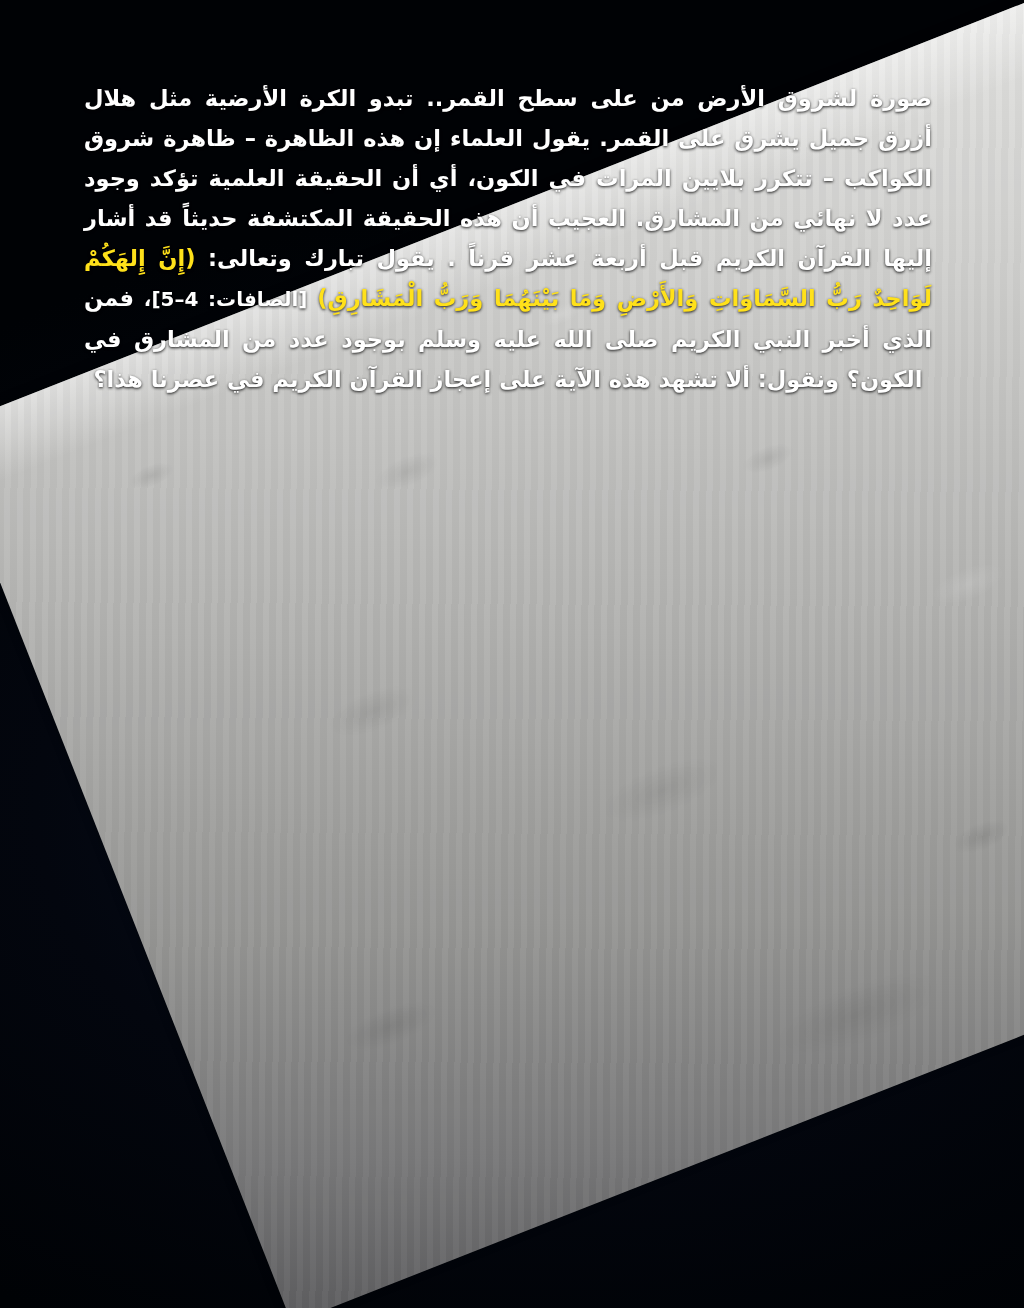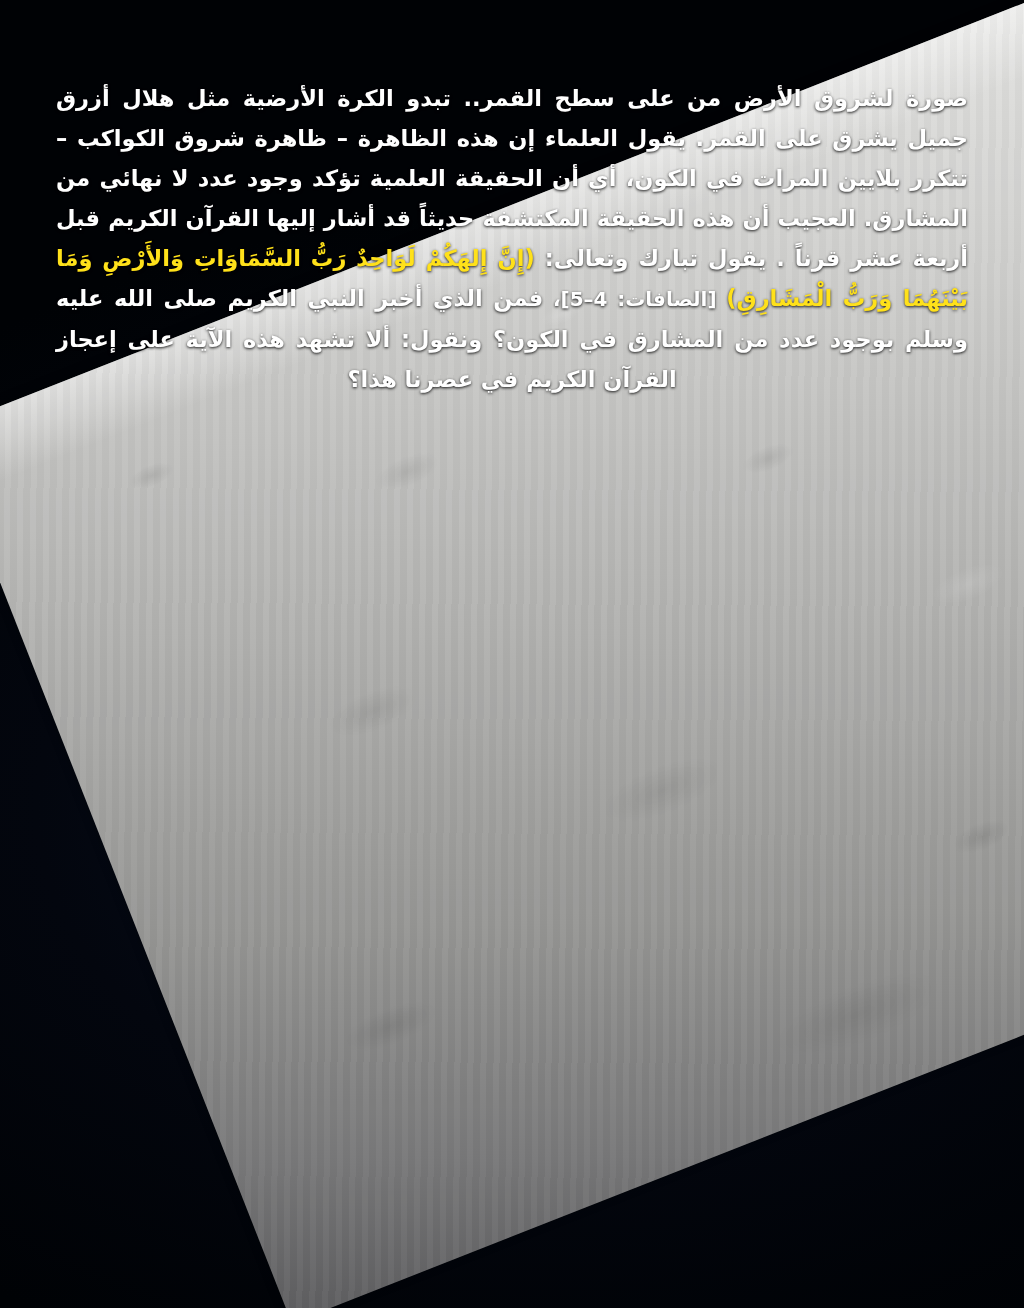--- a/index.html
+++ b/index.html
@@ -130,23 +130,23 @@
     left: 0; top: 0;
     width: 100%;
     height: 70px;
     background: linear-gradient(180deg, rgba(255,255,255,.45), rgba(255,255,255,0));
   }
 
   
   .text-block {
     position: absolute;
     left: 0;
-    right: 0;
+    right: 8px;
     top: 78px;
-    padding: 0 56px;
+    padding: 0 84px;
     text-align: justify;
     text-align-last: center;
     direction: rtl;
     font-size: 22.5px;
     line-height: 40px;
     font-weight: bold;
     color: #ffffff;
     text-shadow: 0 1px 3px rgba(0,0,0,.9);
     letter-spacing: 0;
   }

